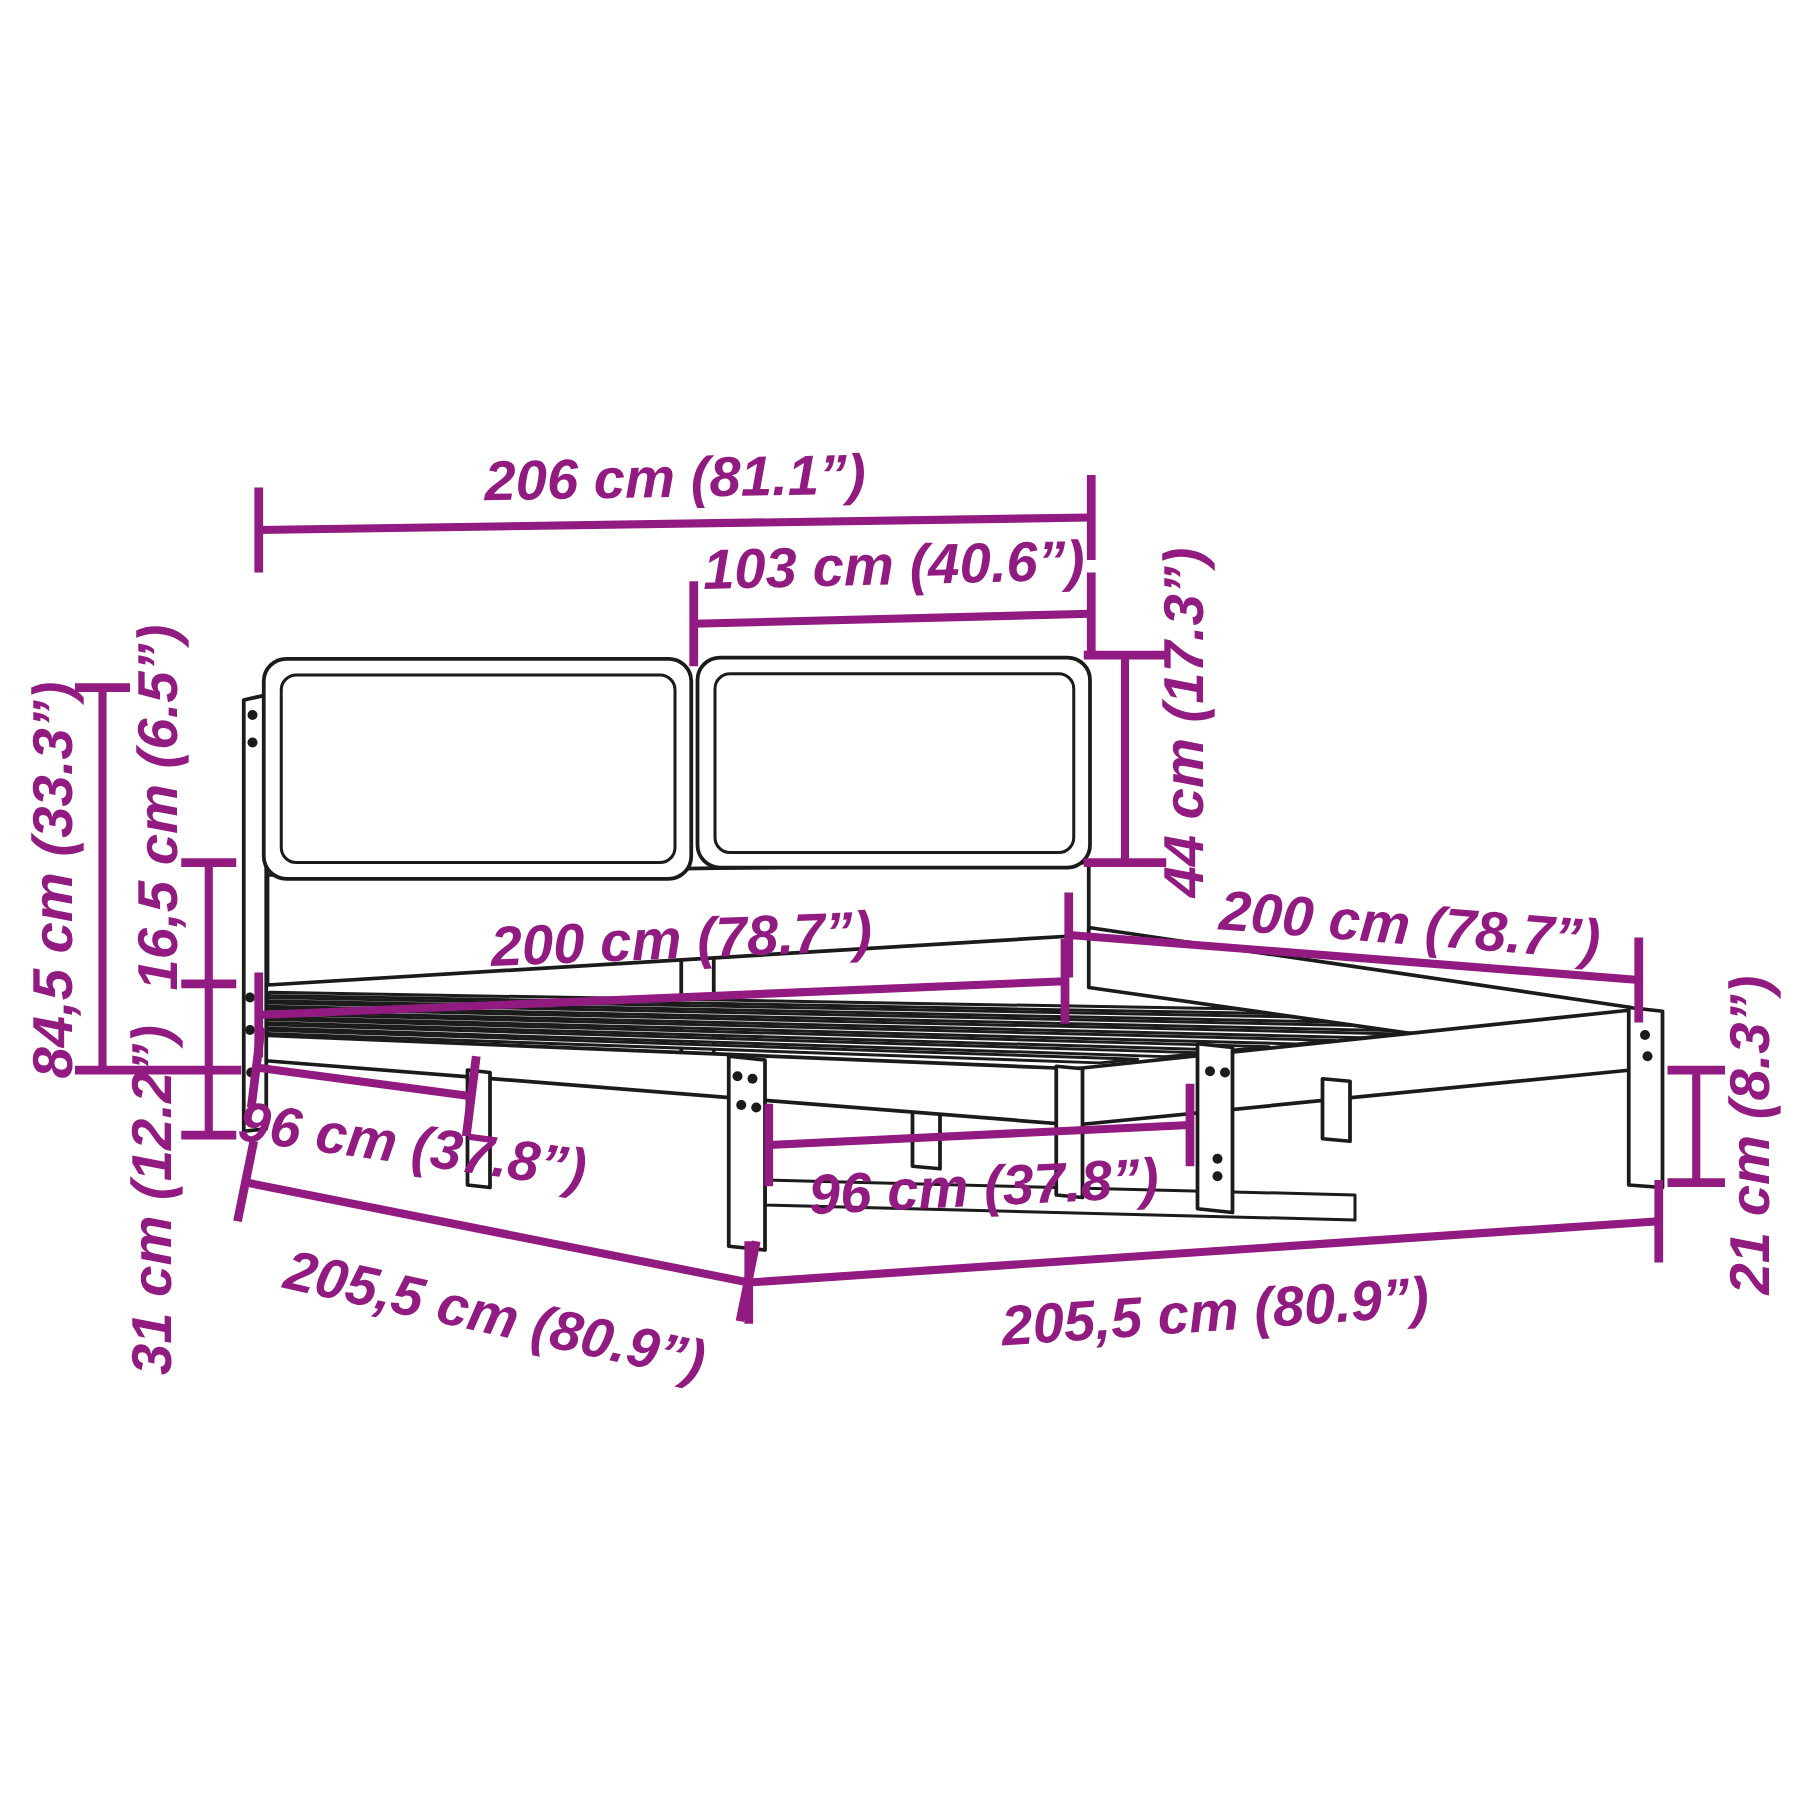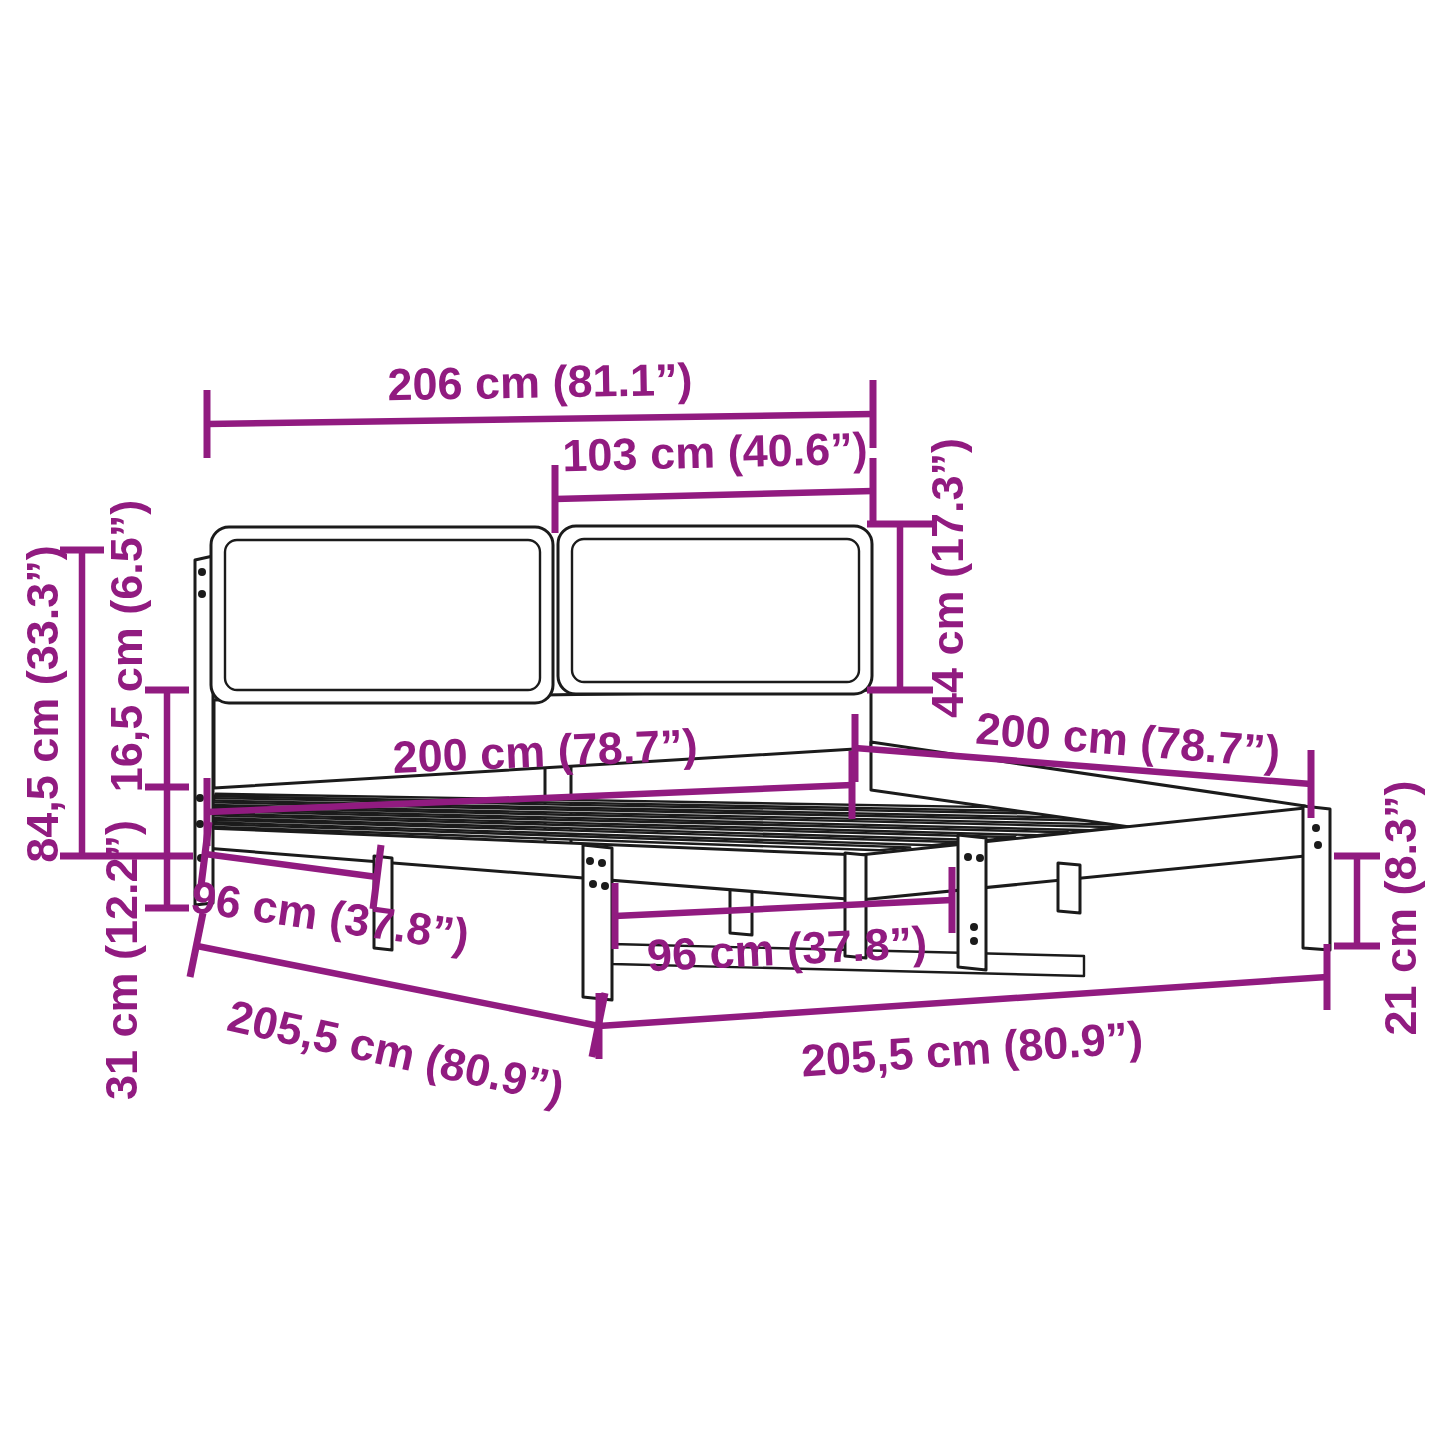--- a/index.html
+++ b/index.html
@@ -1,16 +1,16 @@
 <!DOCTYPE html>
 <html style="--dim-color: #911b80; --draw-color: #1b1b1b; --bg: #ffffff;"><head>
 <meta charset="utf-8">
 <style>
   html,body{margin:0;padding:0;background:#fff;}
-  #stage{width:1443px;height:1445px;position:relative;background:var(--bg,#fff);}
+  #stage{width:1443px;height:1445px;position:relative;background:var(--bg,#fff);font-style:italic;}
   svg{display:block;}
   .draw{fill:#ffffff;stroke:var(--draw-color,#1b1b1b);stroke-width:3;stroke-linejoin:round;stroke-linecap:round;}
   .draw-thin{fill:#ffffff;stroke:var(--draw-color,#1b1b1b);stroke-width:2.4;stroke-linejoin:round;}
   .screw{fill:var(--draw-color,#1b1b1b);stroke:none;}
   .dl{fill:none;stroke:var(--dim-color,#911b80);stroke-width:6.5;stroke-linecap:butt;}
   .tick{fill:none;stroke:var(--dim-color,#911b80);stroke-width:7;stroke-linecap:butt;}
   .dt{font-family:"Liberation Sans","DejaVu Sans",sans-serif;font-weight:bold;font-size:45px;
       fill:var(--dim-color,#911b80);text-anchor:middle;dominant-baseline:central;}
 </style>
 </head>

